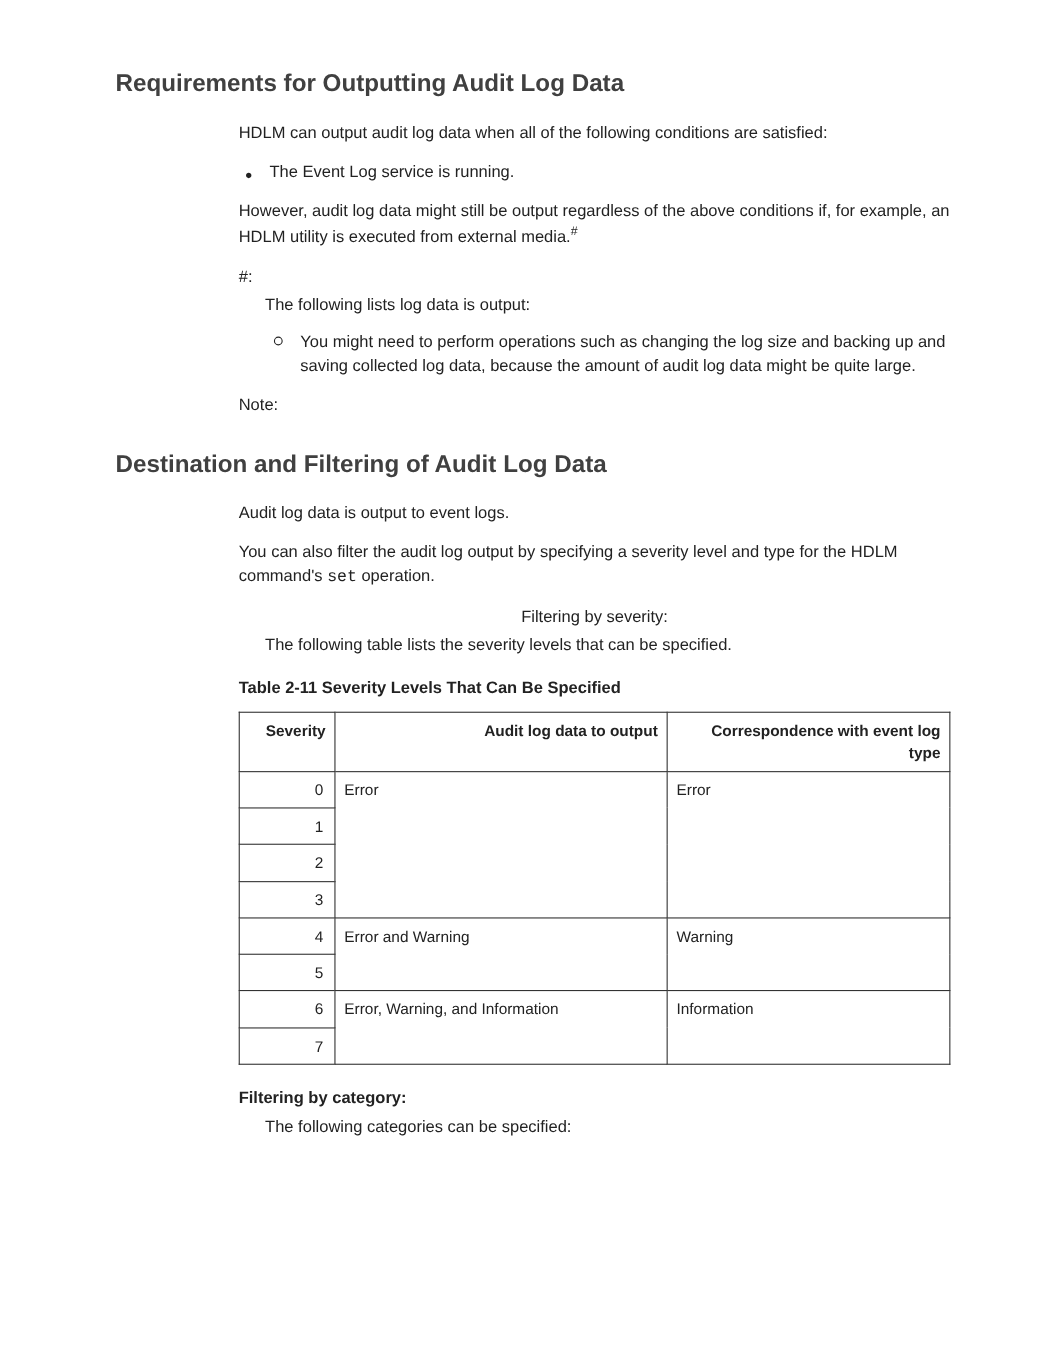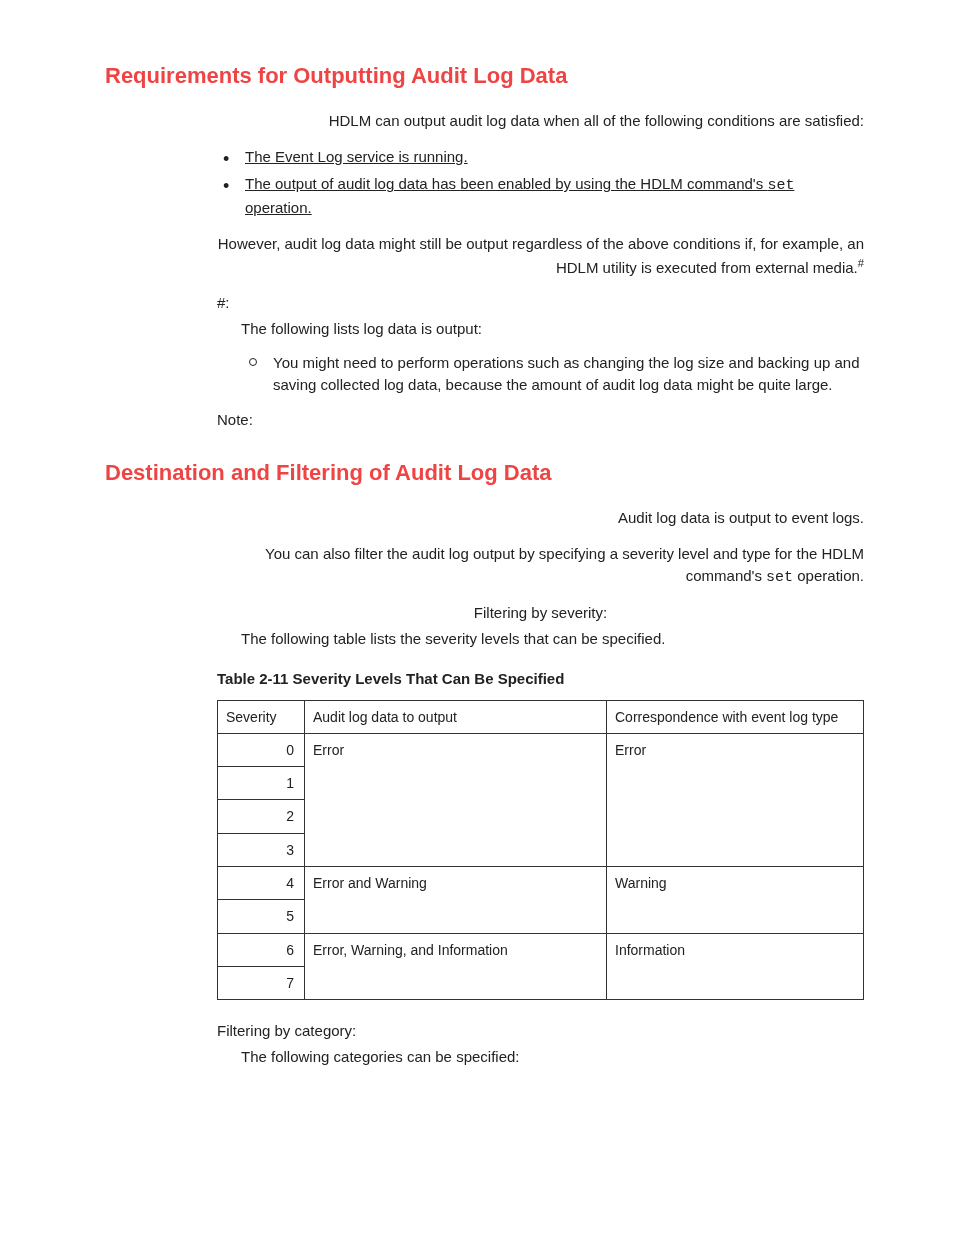--- a/index.html
+++ b/index.html
@@ -8,42 +8,40 @@
   color: #222;
   background: #fff;
   margin: 0;
   padding: 60px 90px 40px 105px;
   line-height: 1.45;
 }
 .content {
   max-width: 760px;
 }
 h2.section {
-  color: #ef4444;
+  color: #404040;
   font-size: 22px;
   font-weight: bold;
   margin: 0 0 18px 0;
 }
 .indent {
   margin-left: 112px;
 }
 p {
   margin: 0 0 14px 0;
-  text-align: right;
 }
 ul.bullets {
   list-style: none;
   padding: 0;
   margin: 0 0 14px 0;
 }
 ul.bullets > li {
   position: relative;
   padding-left: 28px;
   margin-bottom: 6px;
-  text-decoration: underline;
 }
 ul.bullets > li::before {
   content: "•";
   position: absolute;
   left: 6px;
   top: 0;
   font-size: 18px;
 }
 ul.circles {
   list-style: none;
@@ -91,22 +89,22 @@
   font-size: 14px;
   margin-bottom: 20px;
 }
 table.sev th, table.sev td {
   border: 1px solid #333;
   padding: 6px 8px;
   text-align: left;
   vertical-align: top;
 }
 table.sev th {
-  font-weight: normal;
-  text-align: left;
+  font-weight: bold;
+  text-align: right;
 }
 table.sev .col-sev {
   width: 70px;
 }
 table.sev td.sev-num {
   text-align: right;
   padding-right: 10px;
 }
 .sub-indent {
   margin-left: 136px;
@@ -117,23 +115,20 @@
 
 <div class="content">
 
   <h2 class="section">Requirements for Outputting Audit Log Data</h2>
 
   <div class="indent">
     <p>HDLM can output audit log data when all of the following conditions are satisfied:</p>
 
     <ul class="bullets">
       <li>The Event Log service is running.</li>
-      <li>
-        <span>The output of audit log data has been enabled by using the HDLM command's </span><span class="mono">set</span><span> operation.</span>
-      </li>
     </ul>
 
     <p>
       <span>However, audit log data might still be output regardless of the above conditions if, for example, an HDLM utility is executed from external media.</span><span class="sup">#</span>
     </p>
   </div>
 
   <div class="hash">#:</div>
   <div class="def-body">The following lists log data is output:</div>
 
@@ -197,16 +192,16 @@
           <td rowspan="2">Error, Warning, and Information</td>
           <td rowspan="2">Information</td>
         </tr>
         <tr>
           <td class="sev-num">7</td>
         </tr>
       </tbody>
     </table>
   </div>
 
-  <div class="indent" style="margin-bottom:4px;">Filtering by category:</div>
+  <div class="indent" style="margin-bottom:4px;font-weight:bold;">Filtering by category:</div>
   <div class="sub-indent">The following categories can be specified:</div>
 
 </div>
 
 </body></html>

